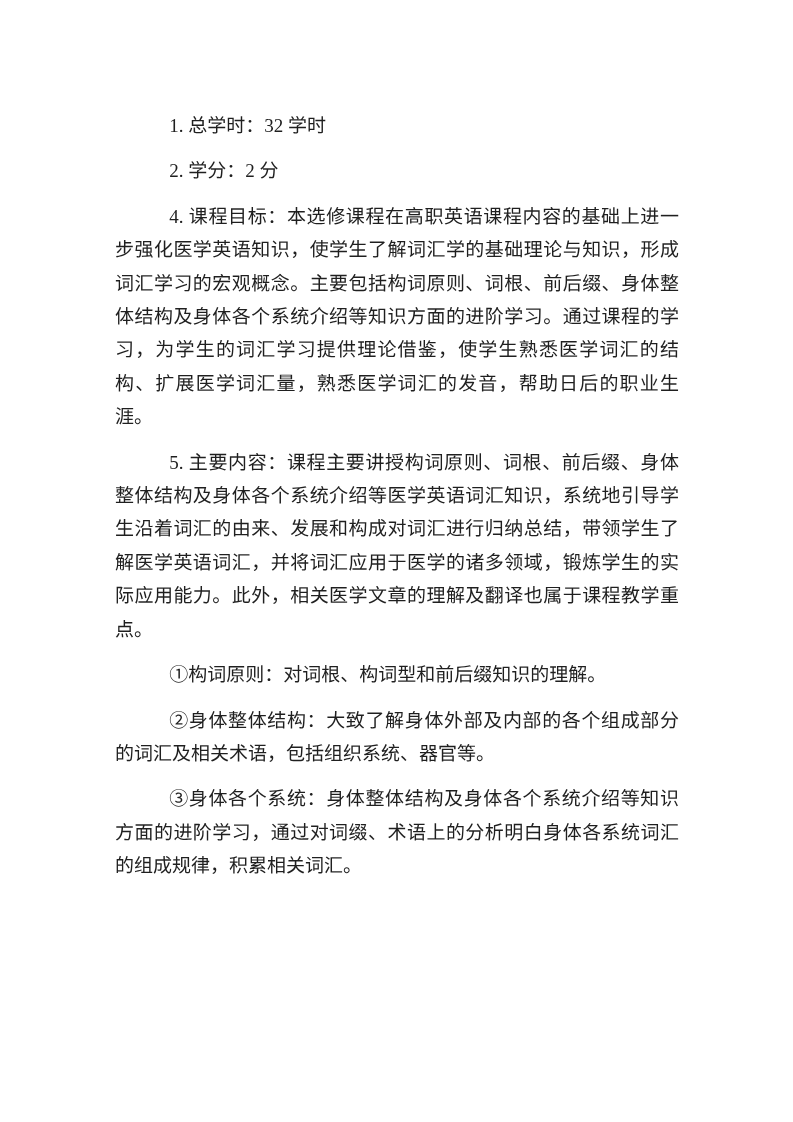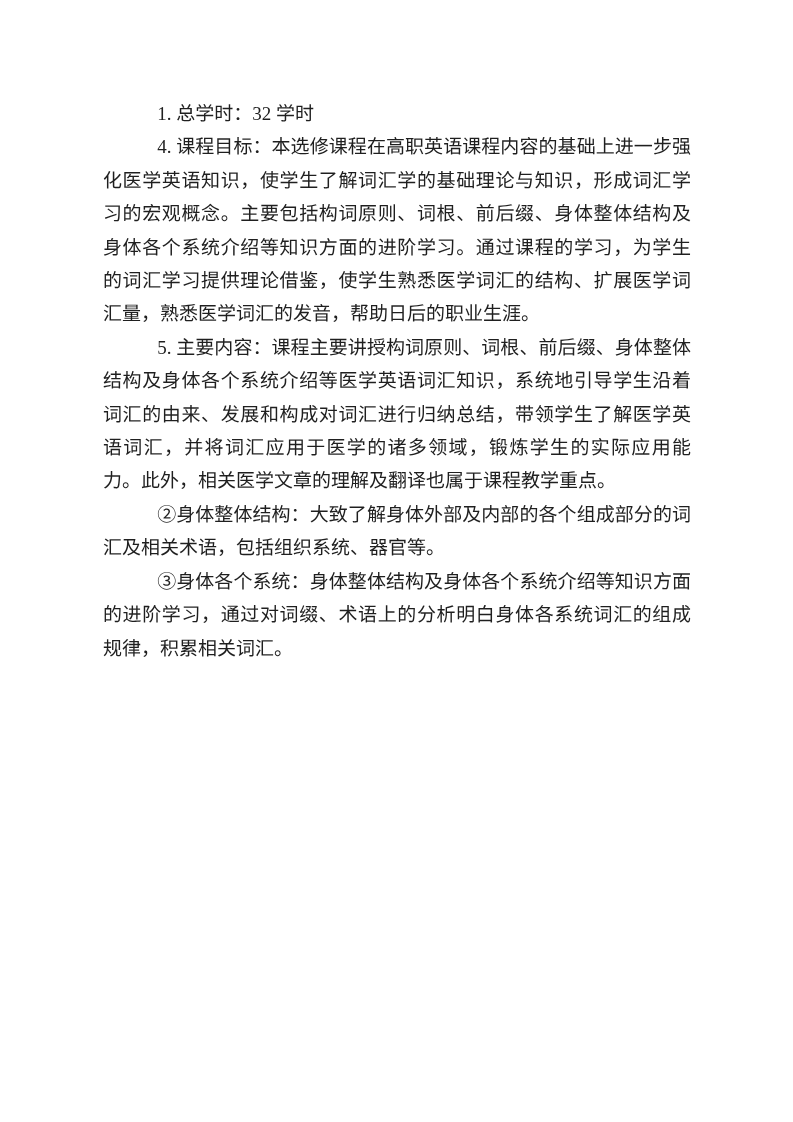--- a/index.html
+++ b/index.html
@@ -19,30 +19,32 @@
   }
   .doc-body {
     width: 588px;
     color: #1f1f1f;
     font-size: 19px;
     line-height: 33.4px;
     text-align: justify;
     text-justify: inter-ideograph;
   }
   .doc-body p {
-    margin: 0;
+    margin: 12px;
     padding: 0;
     text-indent: 2.85em;
     word-break: break-all;
   }
 </style>
 </head>
 <body>
 
 <div class="page">
   <div class="doc-body">
     <p>1. 总学时：32 学时</p>
+    <p>2. 学分：2 分</p>
     <p>4. 课程目标：本选修课程在高职英语课程内容的基础上进一步强化医学英语知识，使学生了解词汇学的基础理论与知识，形成词汇学习的宏观概念。主要包括构词原则、词根、前后缀、身体整体结构及身体各个系统介绍等知识方面的进阶学习。通过课程的学习，为学生的词汇学习提供理论借鉴，使学生熟悉医学词汇的结构、扩展医学词汇量，熟悉医学词汇的发音，帮助日后的职业生涯。</p>
     <p>5. 主要内容：课程主要讲授构词原则、词根、前后缀、身体整体结构及身体各个系统介绍等医学英语词汇知识，系统地引导学生沿着词汇的由来、发展和构成对词汇进行归纳总结，带领学生了解医学英语词汇，并将词汇应用于医学的诸多领域，锻炼学生的实际应用能力。此外，相关医学文章的理解及翻译也属于课程教学重点。</p>
+    <p>①构词原则：对词根、构词型和前后缀知识的理解。</p>
     <p>②身体整体结构：大致了解身体外部及内部的各个组成部分的词汇及相关术语，包括组织系统、器官等。</p>
     <p>③身体各个系统：身体整体结构及身体各个系统介绍等知识方面的进阶学习，通过对词缀、术语上的分析明白身体各系统词汇的组成规律，积累相关词汇。</p>
   </div>
 </div>
 
 </body></html>

